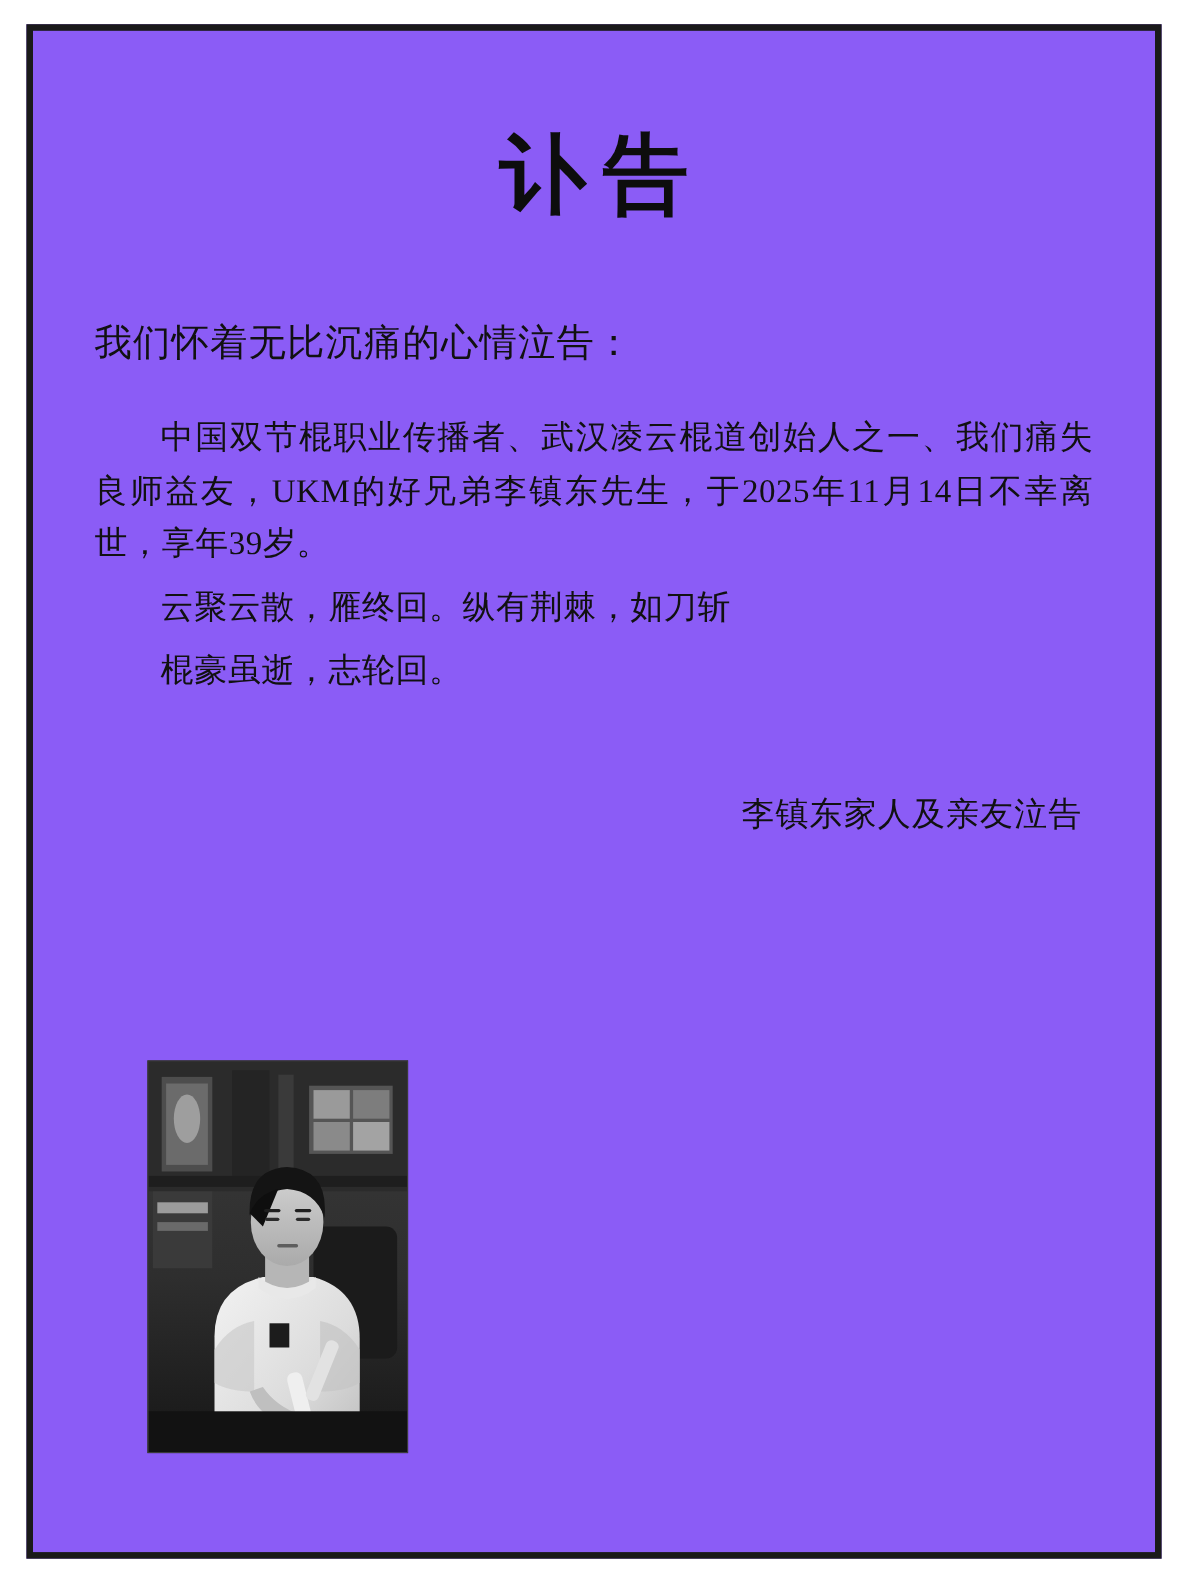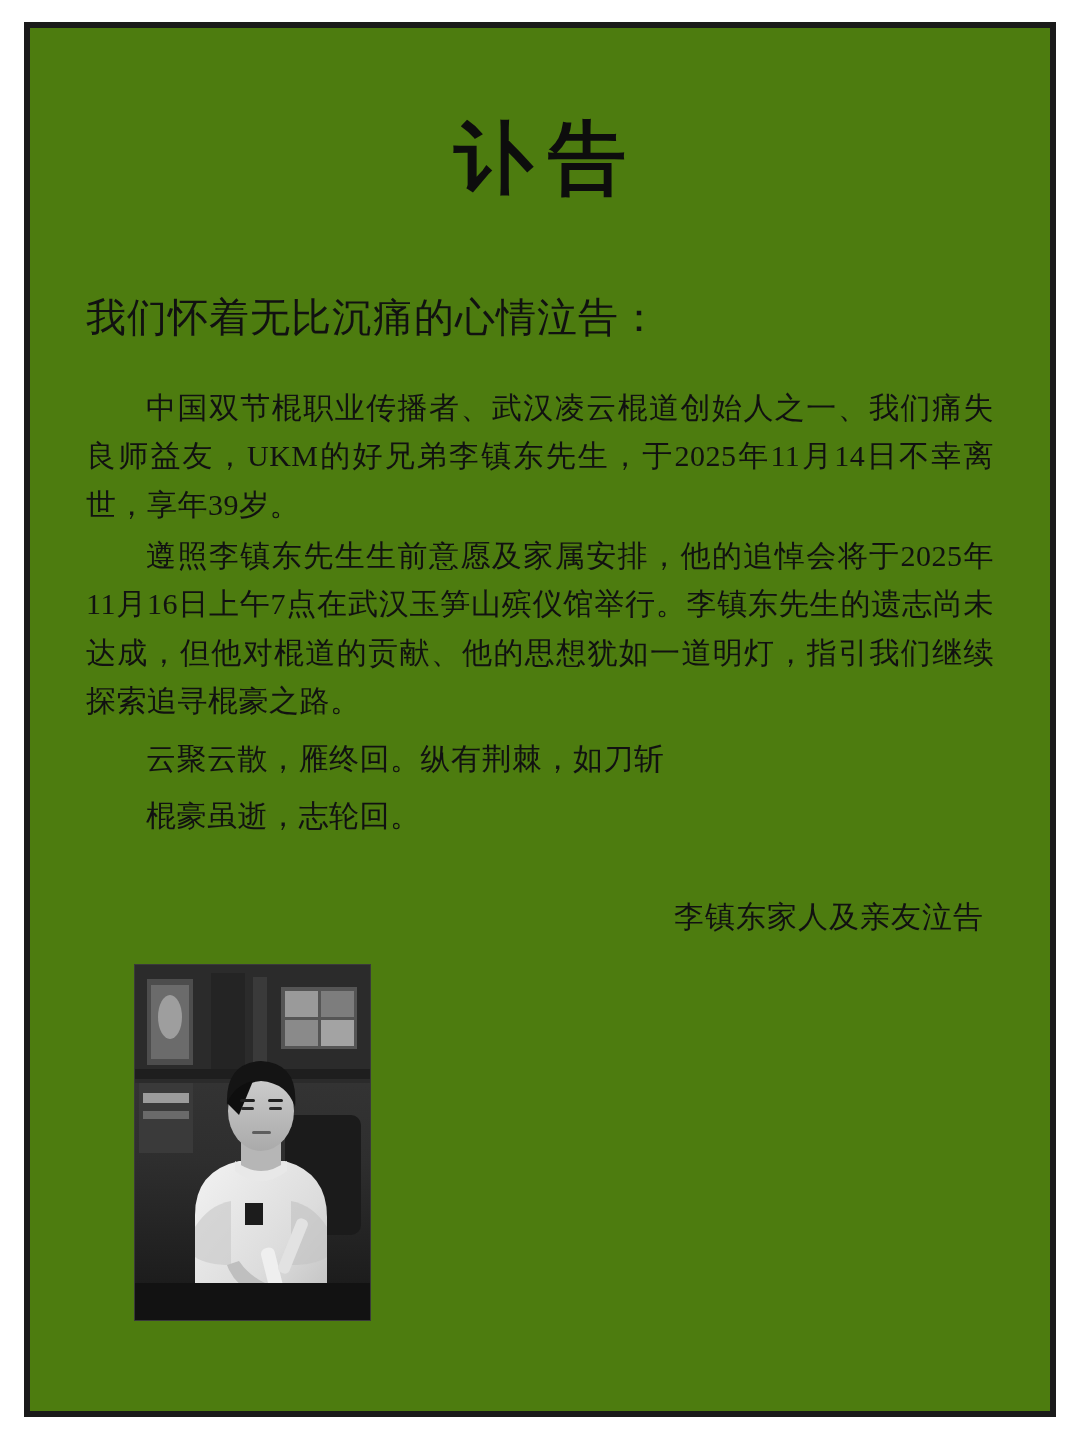--- a/index.html
+++ b/index.html
@@ -21,36 +21,36 @@
     background: #ffffff;
     box-sizing: border-box;
     padding: 22px 24px;
   }
   .frame {
     position: relative;
     width: 100%;
     height: 100%;
     box-sizing: border-box;
     border: 6px solid #1a1a1a;
-    background: #4d7c0f;
+    background: #8b5cf6;
     padding: 46px 56px 30px 56px;
   }
   .notice-title {
     text-align: center;
     font-size: 78px;
     line-height: 1.05;
     font-weight: 700;
     letter-spacing: 16px;
     text-indent: 16px;
     margin: 44px 0 0 0;
     font-family: "Liberation Serif", "DejaVu Serif", serif;
     color: #0d0d0d;
   }
   .salutation {
-    font-size: 40px;
+    font-size: 34px;
     line-height: 1.6;
     margin: 86px 0 0 0;
     letter-spacing: 1px;
   }
   .body-block {
     margin-top: 34px;
   }
   .para {
     font-size: 30px;
     line-height: 1.62;
@@ -64,21 +64,21 @@
     text-align: left;
     text-indent: 2em;
     margin-top: 9px;
   }
   .para.verse2 {
     text-align: left;
     text-indent: 2em;
     margin-top: 8px;
   }
   .signature {
-    margin-top: 57px;
+    margin-top: 86px;
     text-align: right;
     font-size: 30px;
     letter-spacing: 1px;
     padding-right: 10px;
   }
   .photo-wrap {
     position: absolute;
     left: 104px;
     bottom: 92px;
     width: 235px;
@@ -101,21 +101,20 @@
 
 <div class="page">
   <div class="frame">
 
     <h1 class="notice-title">讣告</h1>
 
     <p class="salutation">我们怀着无比沉痛的心情泣告：</p>
 
     <div class="body-block">
       <p class="para">中国双节棍职业传播者、武汉凌云棍道创始人之一、我们痛失良师益友，UKM的好兄弟李镇东先生，于2025年11月14日不幸离世，享年39岁。</p>
-      <p class="para">遵照李镇东先生生前意愿及家属安排，他的追悼会将于2025年11月16日上午7点在武汉玉笋山殡仪馆举行。李镇东先生的遗志尚未达成，但他对棍道的贡献、他的思想犹如一道明灯，指引我们继续探索追寻棍豪之路。</p>
       <p class="para verse">云聚云散，雁终回。纵有荆棘，如刀斩</p>
       <p class="para verse2">棍豪虽逝，志轮回。</p>
     </div>
 
     <p class="signature">李镇东家人及亲友泣告</p>
 
     <div class="photo-wrap">
       <div class="photo">
         <svg viewBox="0 0 235 355" preserveAspectRatio="none" aria-hidden="true">
           <defs>

